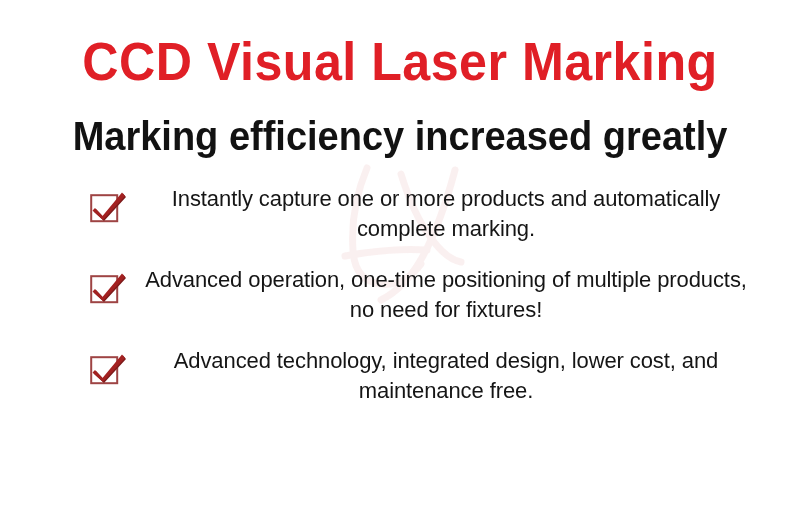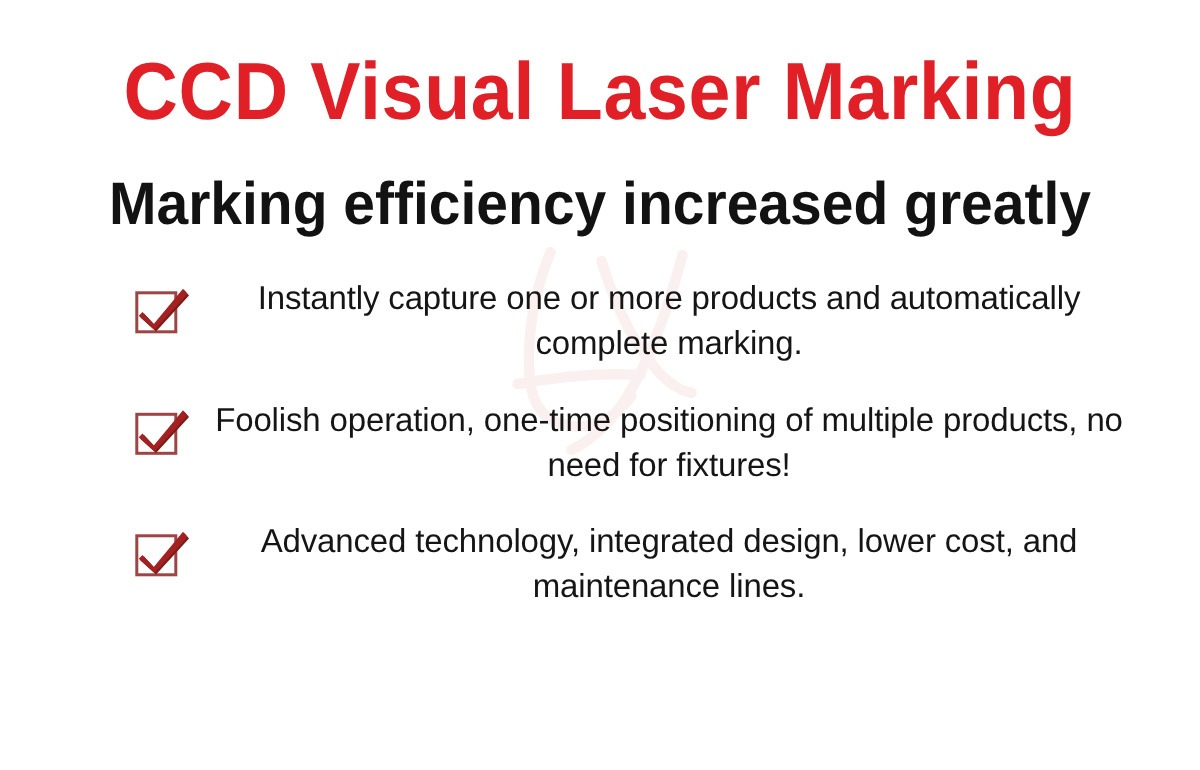--- a/index.html
+++ b/index.html
@@ -150,29 +150,29 @@
     </div>
 
     <div class="bullet-row">
       <span class="checkbox-icon">
         <svg viewBox="0 0 38 34" width="38" height="34">
           <rect x="1.2" y="5.2" width="26" height="26" fill="#ffffff" stroke="#9e4444" stroke-width="2"></rect>
           <path d="M6 19 L13.5 27 L33 3.5 L36 7 L14 31 L3.5 21.5 Z" fill="#7d1b1b"></path>
           <path d="M5 18 L12.5 26 L32 2.5 L35 6 L13 30 L2.5 20.5 Z" fill="#a32121"></path>
         </svg>
       </span>
-      <div class="bullet-text">Foolish operation, one-time positioning of multiple products, no need for fixtures!</div>
+      <div class="bullet-text">Advanced operation, one-time positioning of multiple products, no need for fixtures!</div>
     </div>
 
 
     <div class="bullet-row">
       <span class="checkbox-icon">
         <svg viewBox="0 0 38 34" width="38" height="34">
           <rect x="1.2" y="5.2" width="26" height="26" fill="#ffffff" stroke="#9e4444" stroke-width="2"></rect>
           <path d="M6 19 L13.5 27 L33 3.5 L36 7 L14 31 L3.5 21.5 Z" fill="#7d1b1b"></path>
           <path d="M5 18 L12.5 26 L32 2.5 L35 6 L13 30 L2.5 20.5 Z" fill="#a32121"></path>
         </svg>
       </span>
-      <div class="bullet-text">Advanced technology, integrated design, lower cost, and maintenance lines.</div>
+      <div class="bullet-text">Advanced technology, integrated design, lower cost, and maintenance free.</div>
     </div>
 
   </div>
 </div>
 
 </body></html>

